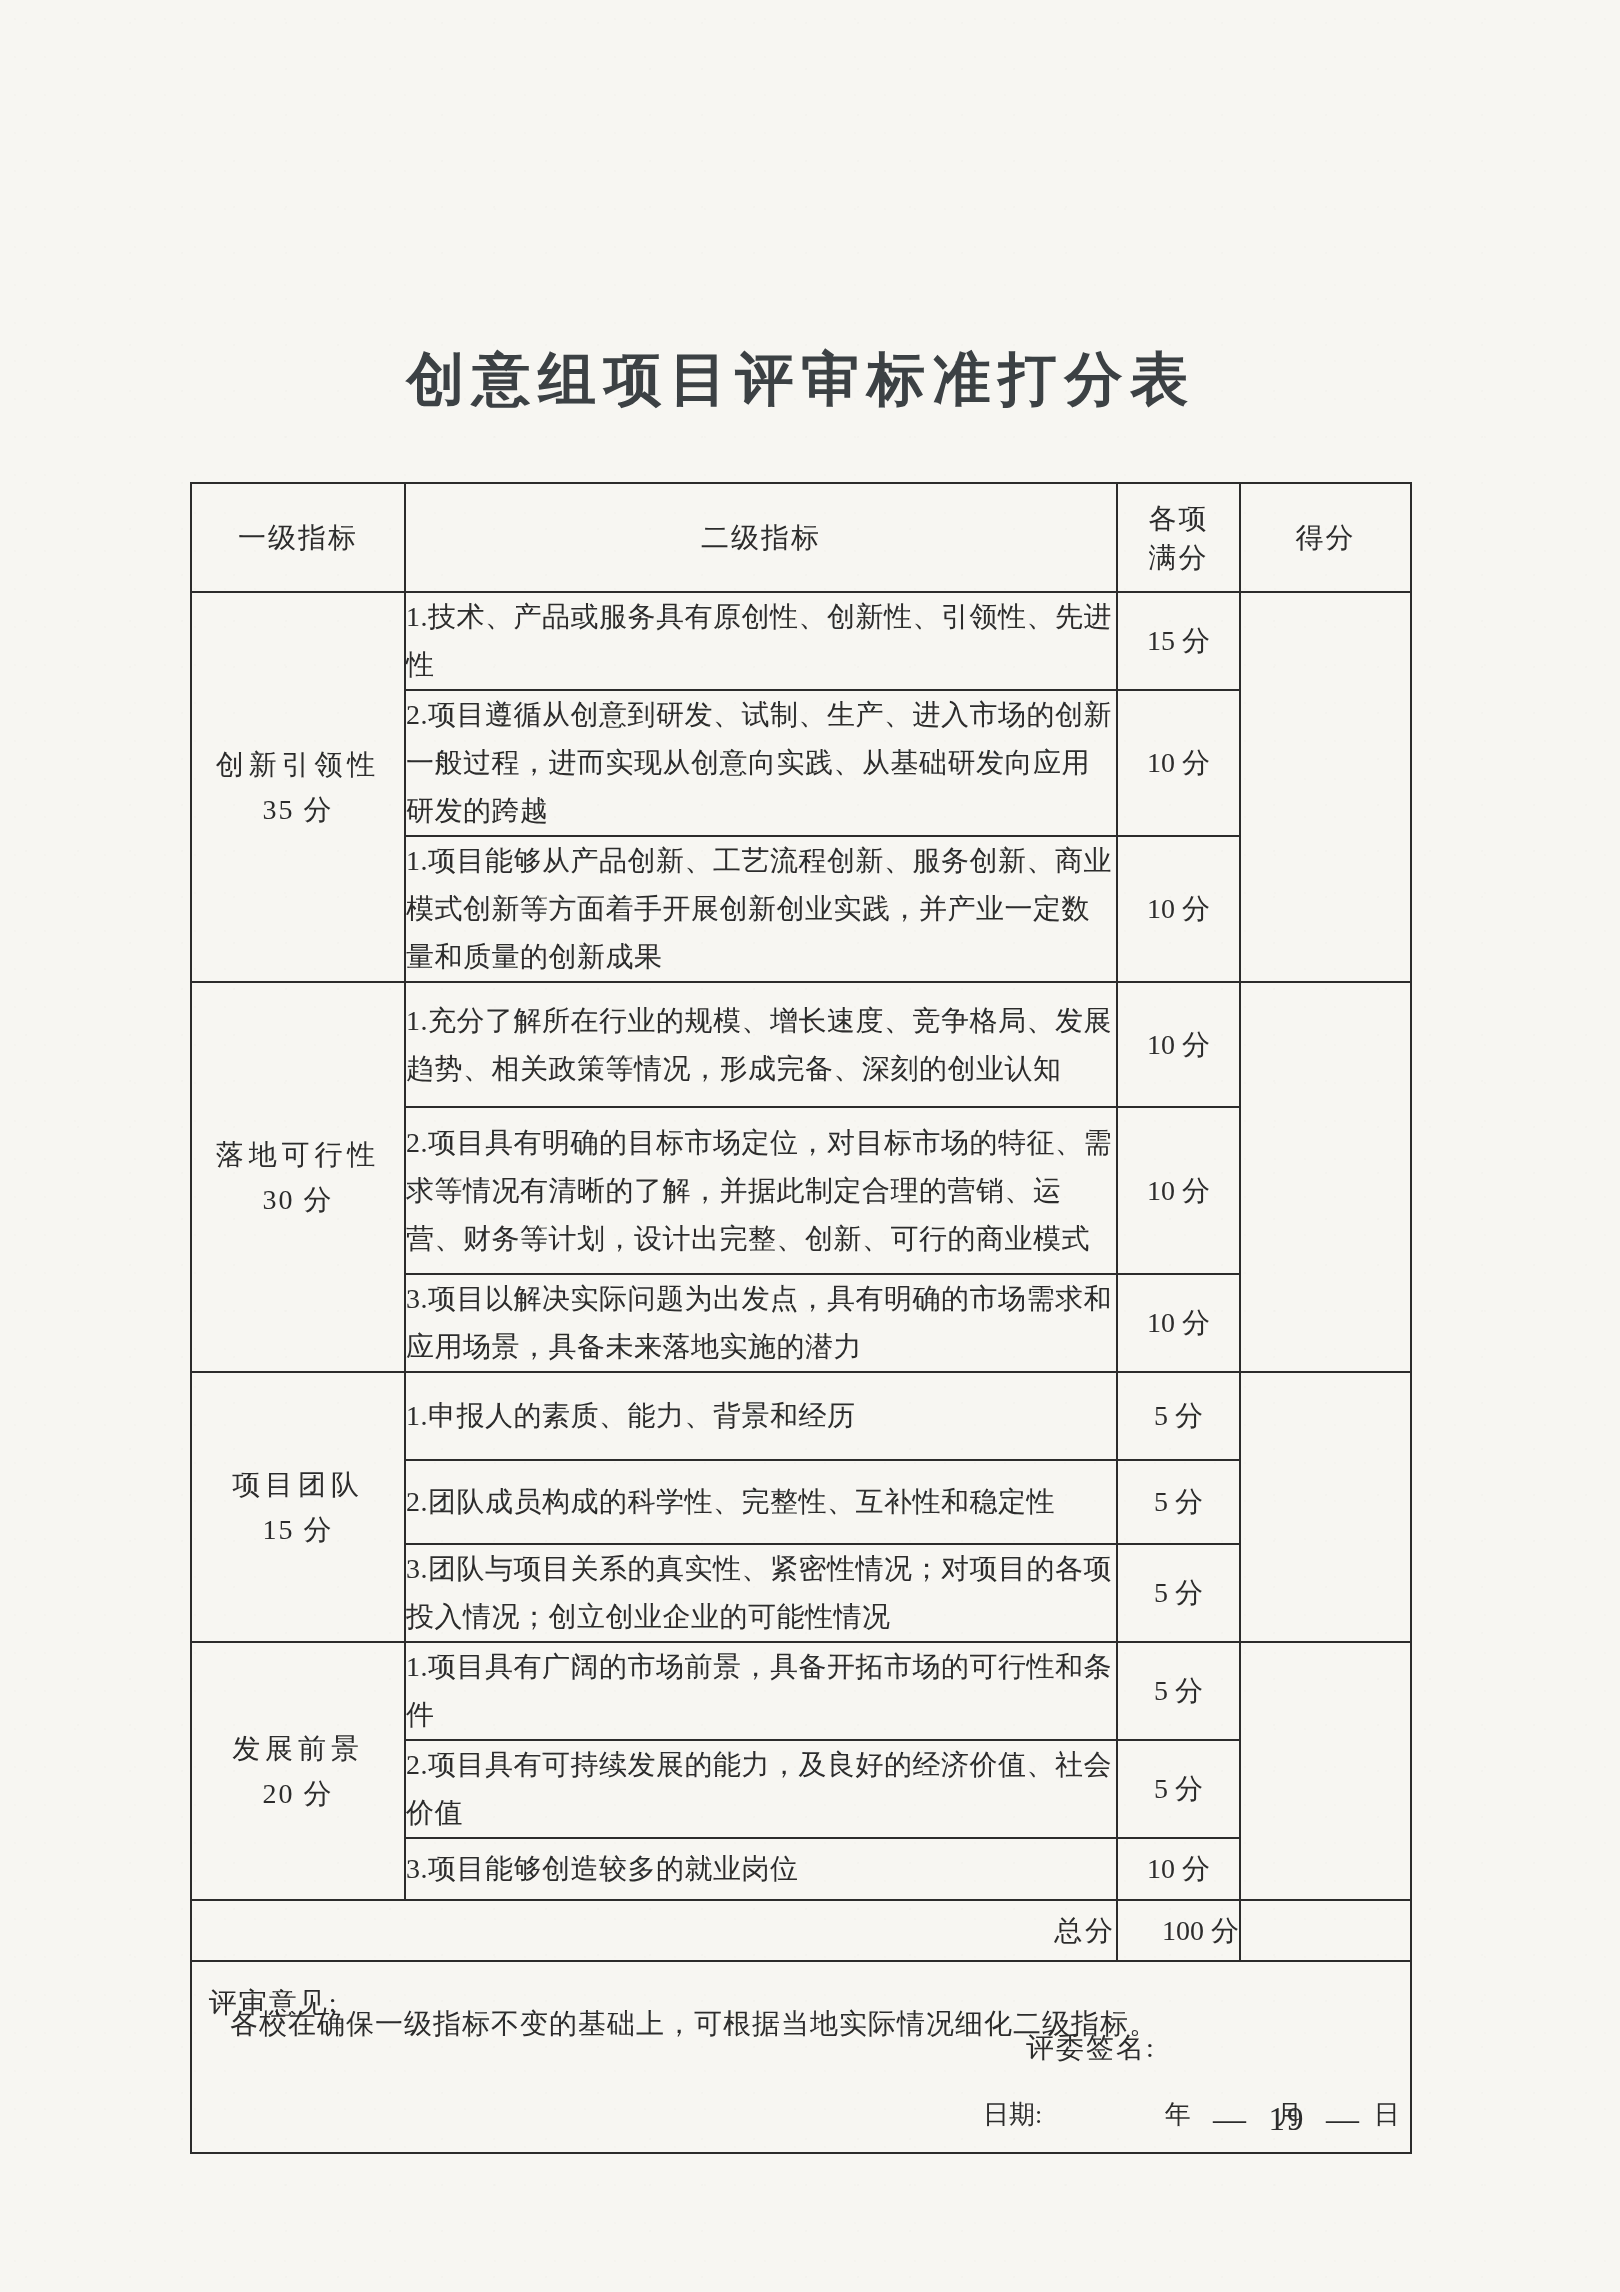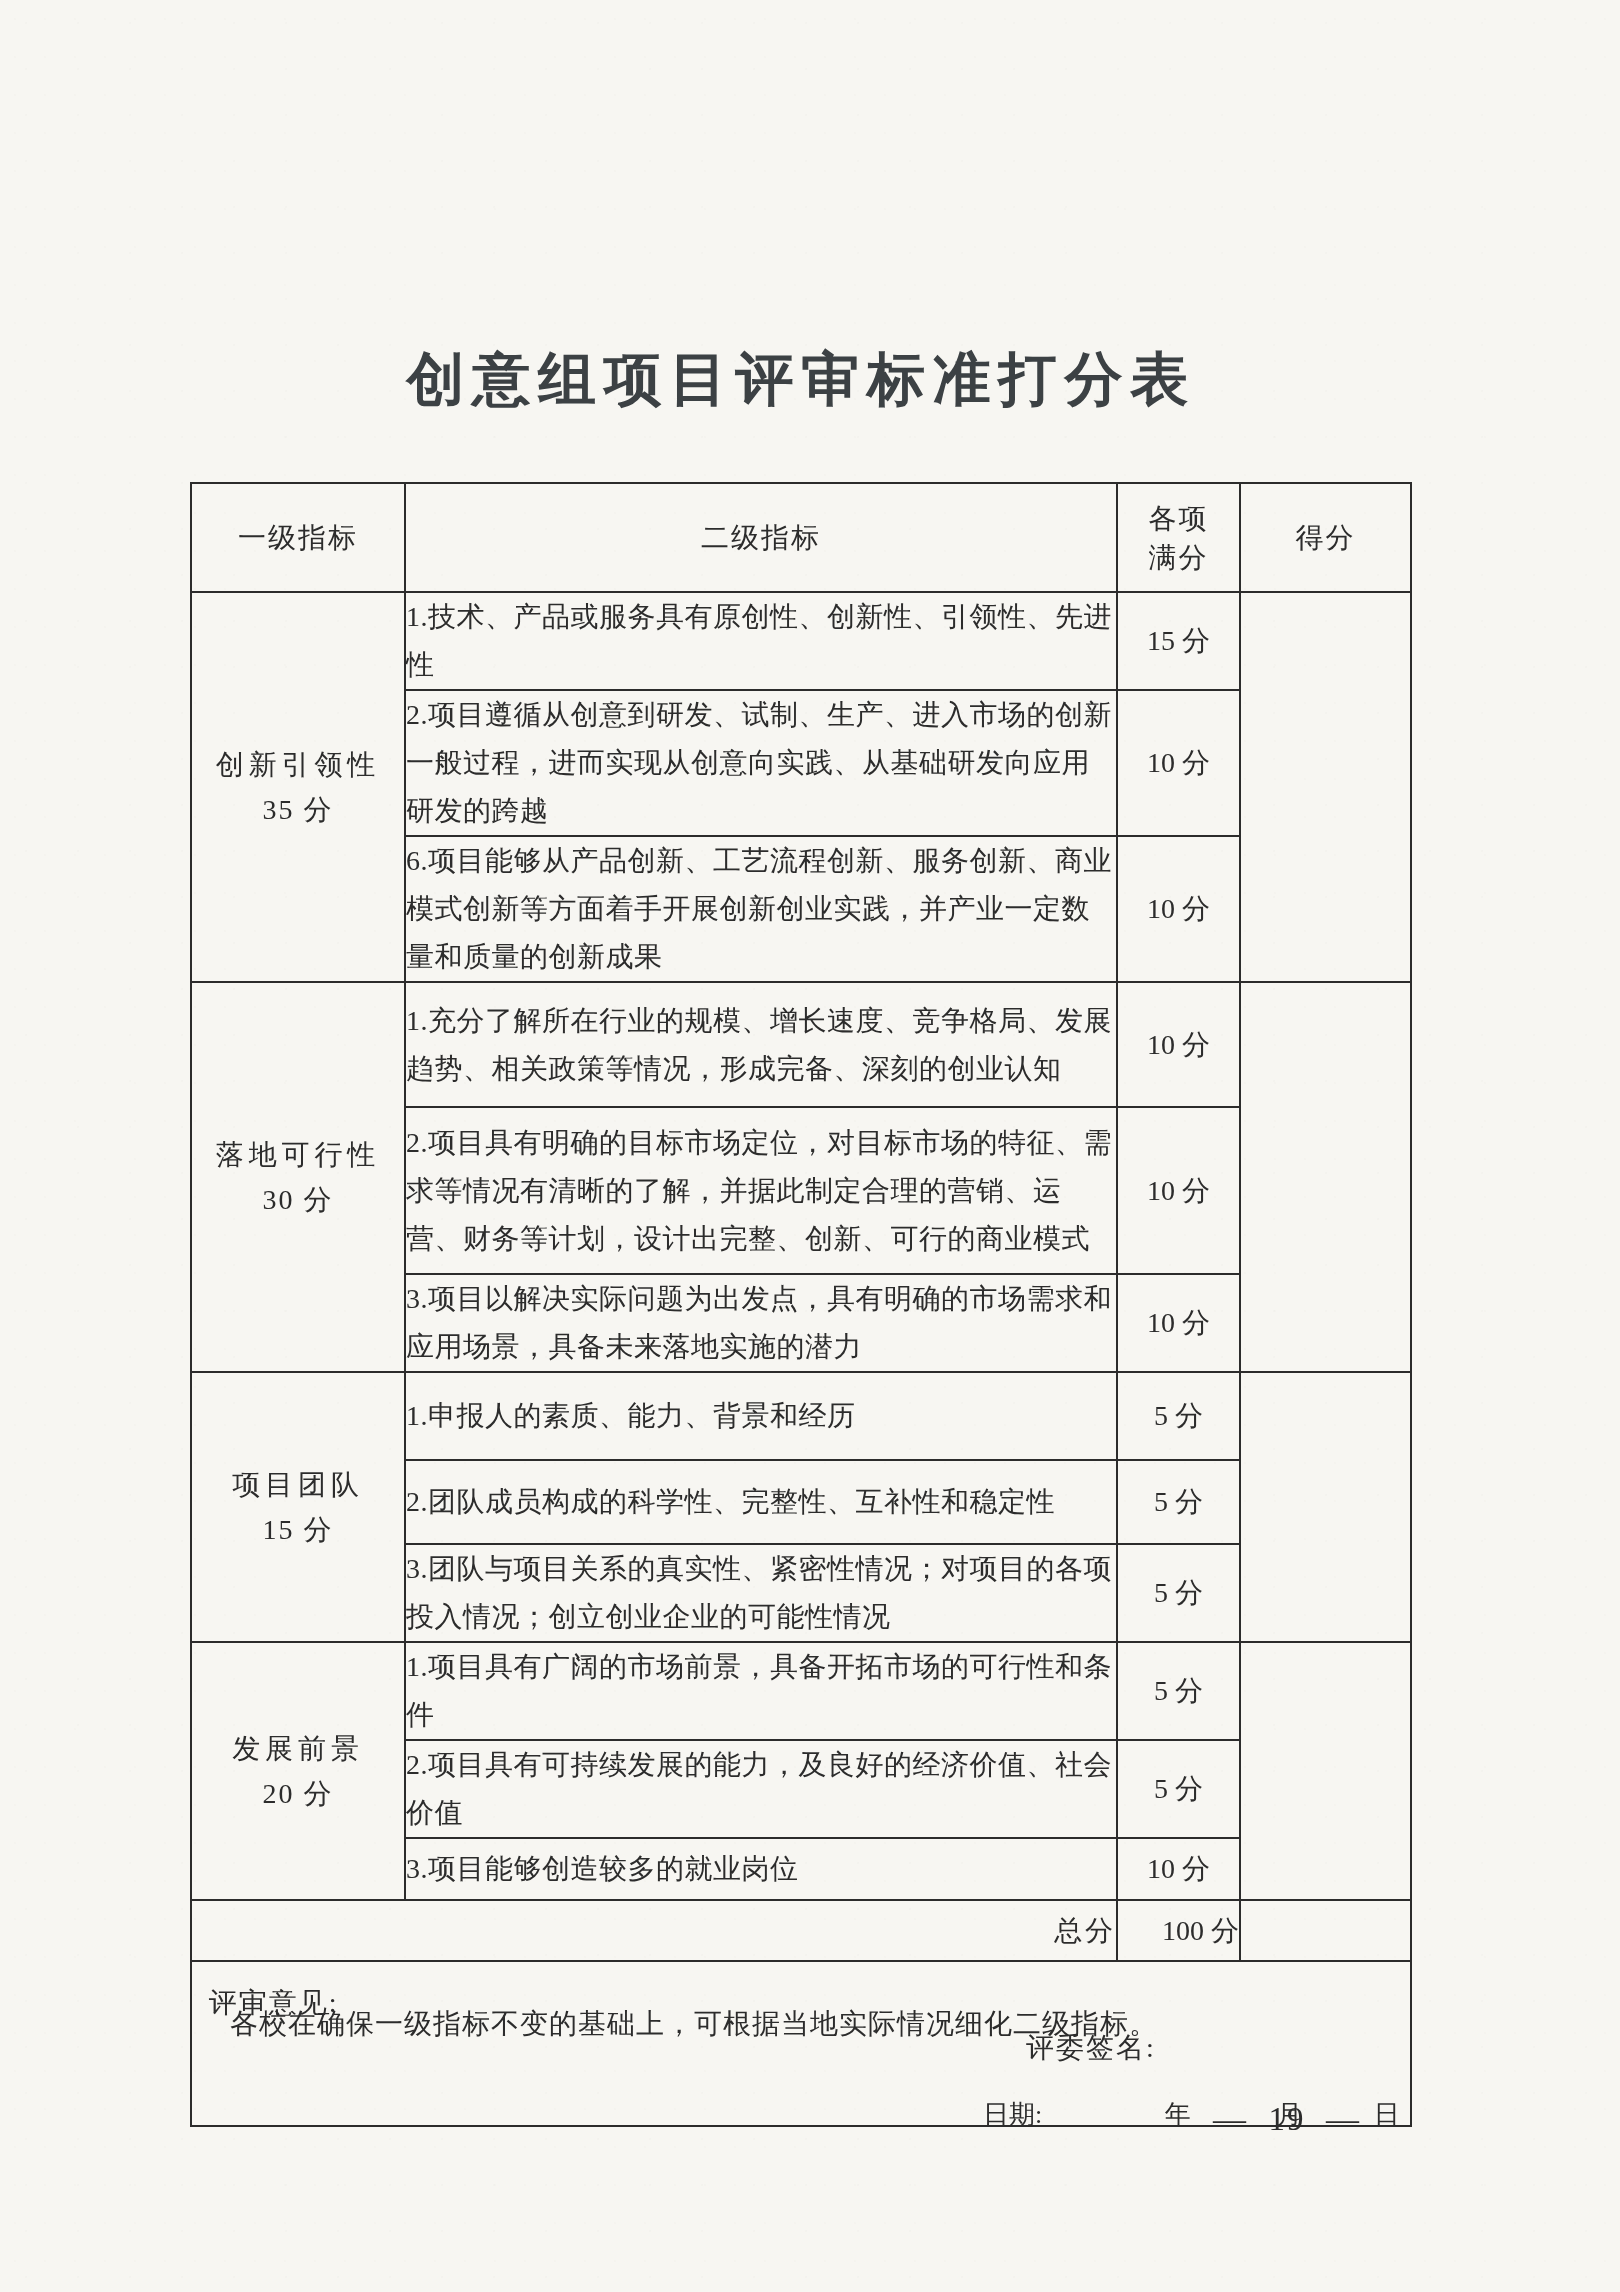--- a/index.html
+++ b/index.html
@@ -101,21 +101,21 @@
     </td>
     <td class="crit">1.技术、产品或服务具有原创性、创新性、引领性、先进性</td>
     <td class="max">15 分</td>
     <td class="entry" rowspan="3"></td>
   </tr>
   <tr style="height:125px">
     <td class="crit">2.项目遵循从创意到研发、试制、生产、进入市场的创新一般过程，进而实现从创意向实践、从基础研发向应用研发的跨越</td>
     <td class="max">10 分</td>
   </tr>
   <tr style="height:123px">
-    <td class="crit">6.项目能够从产品创新、工艺流程创新、服务创新、商业模式创新等方面着手开展创新创业实践，并产业一定数量和质量的创新成果</td>
+    <td class="crit">1.项目能够从产品创新、工艺流程创新、服务创新、商业模式创新等方面着手开展创新创业实践，并产业一定数量和质量的创新成果</td>
     <td class="max">10 分</td>
   </tr>
 
   <tr class="group-start" style="height:125px">
     <td class="glabel" rowspan="3">
       <span>落地可行性</span><br>
       <span class="pts">30 分</span>
     </td>
     <td class="crit">1.充分了解所在行业的规模、增长速度、竞争格局、发展趋势、相关政策等情况，形成完备、深刻的创业认知</td>
     <td class="max">10 分</td>
@@ -165,21 +165,21 @@
     <td class="crit">3.项目能够创造较多的就业岗位</td>
     <td class="max">10 分</td>
   </tr>
 
   <tr class="total-row" style="height:61px">
     <td class="total-label" colspan="2">总分</td>
     <td class="max">100 分</td>
     <td class="entry"></td>
   </tr>
 
-  <tr style="height:165px">
+  <tr style="height:192px">
     <td class="review-cell" colspan="4">
       <span class="review-opinion">评审意见:</span>
       <span class="review-signature">评委签名:</span>
       <span class="review-date">
         <span>日期:</span>
         <span class="y">年</span>
         <span class="m">月</span>
         <span class="d">日</span>
       </span>
     </td>

